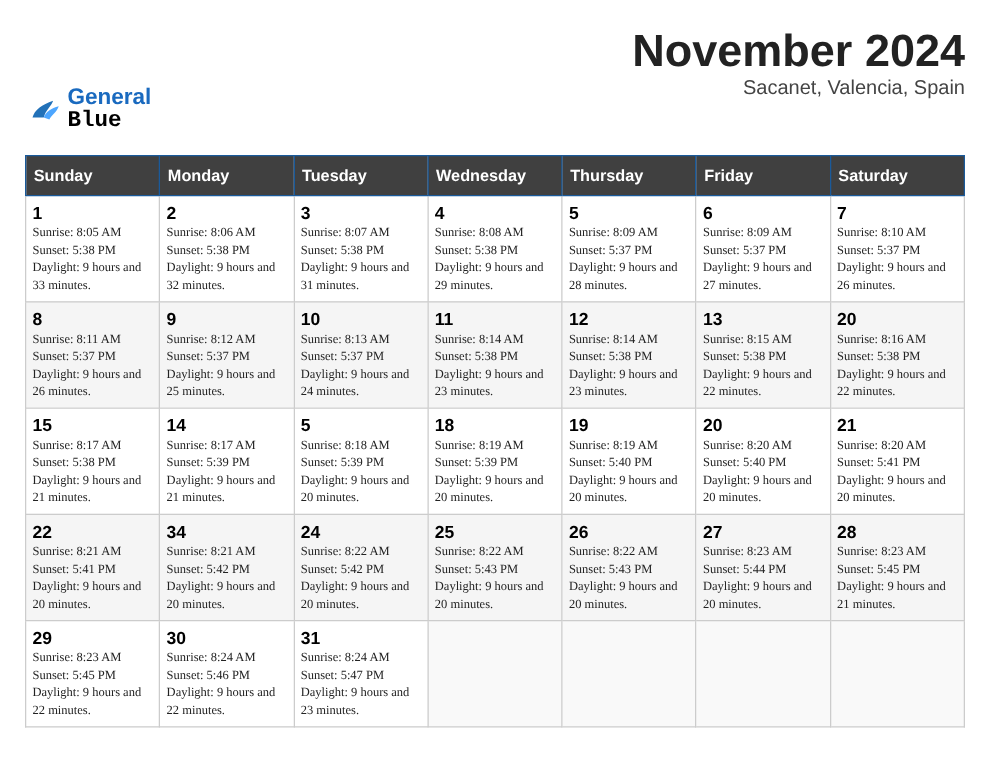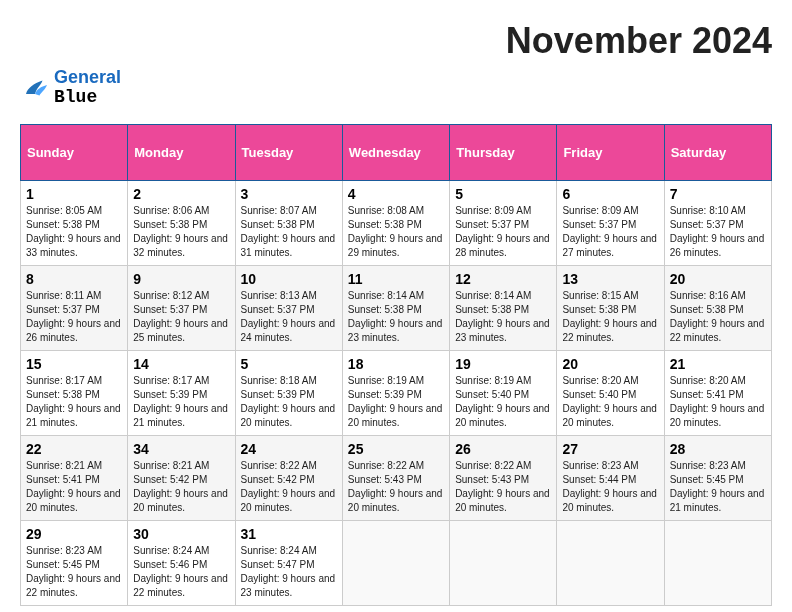--- a/index.html
+++ b/index.html
@@ -46,23 +46,23 @@
     .subtitle {
       font-size: 16px;
       color: #444;
     }
     .calendar {
       width: 100%;
       border-collapse: collapse;
       font-size: 11px;
     }
     .calendar th {
-      background-color: #ec4899;
+      background-color: #404040;
       color: #fff;
-      padding: 20px 6px;
+      padding: 8px 6px;
       text-align: left;
       font-size: 13px;
       font-weight: bold;
       border: 1px solid #1a5a9a;
     }
     .calendar td {
       border: 1px solid #ccc;
       vertical-align: top;
       padding: 5px 5px;
       background: #fff;
@@ -74,20 +74,21 @@
     .day-num {
       font-size: 14px;
       font-weight: bold;
       display: block;
       margin-bottom: 2px;
     }
     .day-info {
       font-size: 10px;
       color: #222;
       line-height: 1.4;
+      font-family: Liberation Serif, serif;
     }
     .empty-cell {
       background: #f9f9f9 !important;
     }
   </style>
 </head>
 <body>
 
 <div class="header">
   <div class="logo">
@@ -95,20 +96,21 @@
       <path d="M8 28 C10 20, 18 14, 30 10 C28 16, 22 20, 20 28 Z" fill="#2271b8"></path>
       <path d="M20 28 C22 22, 28 18, 36 16 C34 22, 28 26, 26 30 Z" fill="#4da6ff"></path>
     </svg>
     <div class="logo-text">
       <div><span>General</span></div>
       <div style="color:#000000;font-family:Liberation Mono, monospace;">Blue</div>
     </div>
   </div>
   <div class="title-block">
     <div class="month-title">November 2024</div>
+    <div class="subtitle">Sacanet, Valencia, Spain</div>
   </div>
 </div>
 
 <table class="calendar">
   <thead>
     <tr>
     <th>Sunday</th>
         <th>Monday</th>
         <th>Tuesday</th>
         <th>Wednesday</th>

